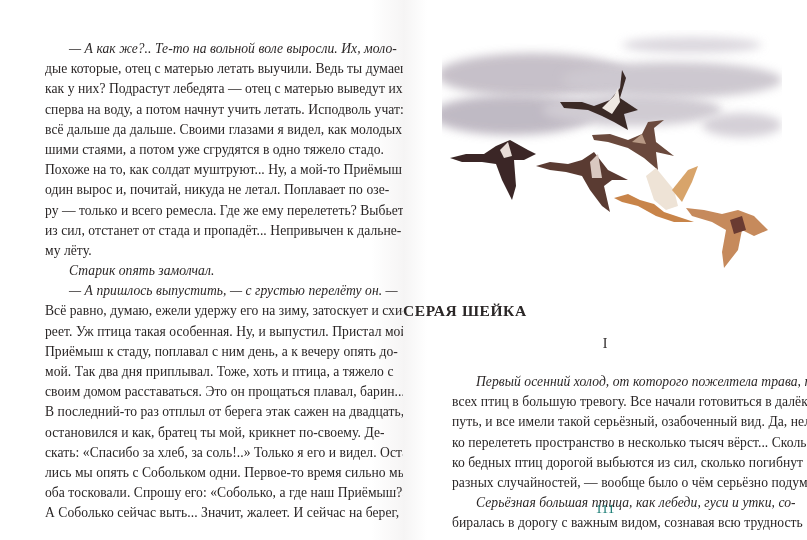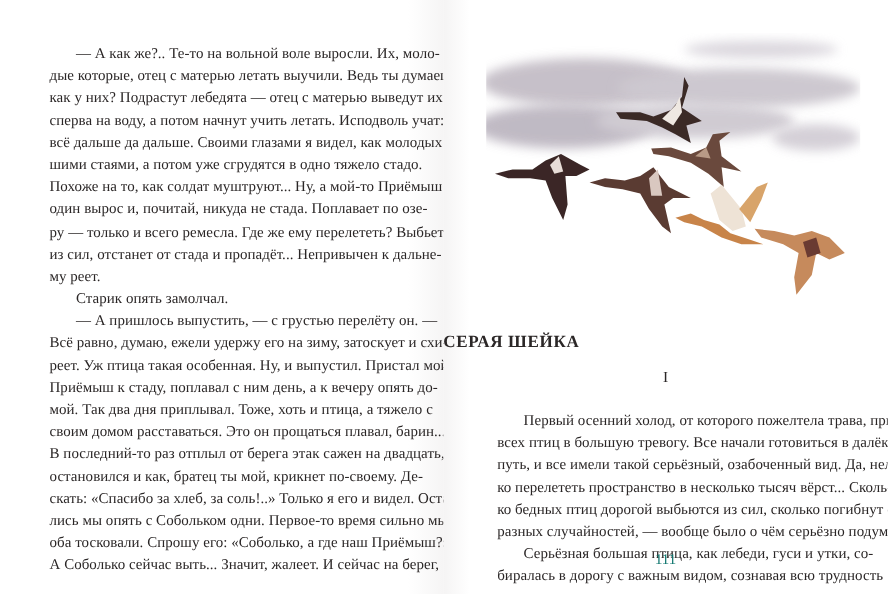--- a/index.html
+++ b/index.html
@@ -55,20 +55,21 @@
     text-align: justify;
     text-align-last: justify;
     height: 20.2px;
     overflow: visible;
   }
   .line.last {
     text-align-last: left;
   }
   .line.indent {
     padding-left: 24px;
+    font-style: italic;
   }
   .illustration {
     position: absolute;
     left: 442px;
     top: 30px;
     width: 340px;
     height: 245px;
   }
   .chapter-title {
     position: absolute;
@@ -112,24 +113,24 @@
 
   <div class="page page-left">
     <div class="text-block">
       <span class="line indent">— А как же?.. Те-то на вольной воле выросли. Их, моло-</span>
       <span class="line">дые которые, отец с матерью летать выучили. Ведь ты думаешь,</span>
       <span class="line">как у них? Подрастут лебедята — отец с матерью выведут их</span>
       <span class="line">сперва на воду, а потом начнут учить летать. Исподволь учат:</span>
       <span class="line">всё дальше да дальше. Своими глазами я видел, как молодых</span>
       <span class="line">шими стаями, а потом уже сгрудятся в одно тяжело стадо.</span>
       <span class="line">Похоже на то, как солдат муштруют... Ну, а мой-то Приёмыш</span>
-      <span class="line">один вырос и, почитай, никуда не стада. Поплавает по озе-</span>
+      <span class="line">один вырос и, почитай, никуда не летал. Поплавает по озе-</span>
       <span class="line">ру — только и всего ремесла. Где же ему перелететь? Выбьется</span>
       <span class="line">из сил, отстанет от стада и пропадёт... Непривычен к дальне-</span>
-      <span class="line last">му реет.</span>
+      <span class="line last">му лёту.</span>
       <span class="line indent last">Старик опять замолчал.</span>
       <span class="line indent">— А пришлось выпустить, — с грустью перелёту он. —</span>
       <span class="line">Всё равно, думаю, ежели удержу его на зиму, затоскует и схи-</span>
       <span class="line">реет. Уж птица такая особенная. Ну, и выпустил. Пристал мой</span>
       <span class="line">Приёмыш к стаду, поплавал с ним день, а к вечеру опять до-</span>
       <span class="line">мой. Так два дня приплывал. Тоже, хоть и птица, а тяжело с</span>
       <span class="line">своим домом расставаться. Это он прощаться плавал, барин...</span>
       <span class="line">В последний-то раз отплыл от берега этак сажен на двадцать,</span>
       <span class="line">остановился и как, братец ты мой, крикнет по-своему. Де-</span>
       <span class="line">скать: «Спасибо за хлеб, за соль!..» Только я его и видел. Оста-</span>

